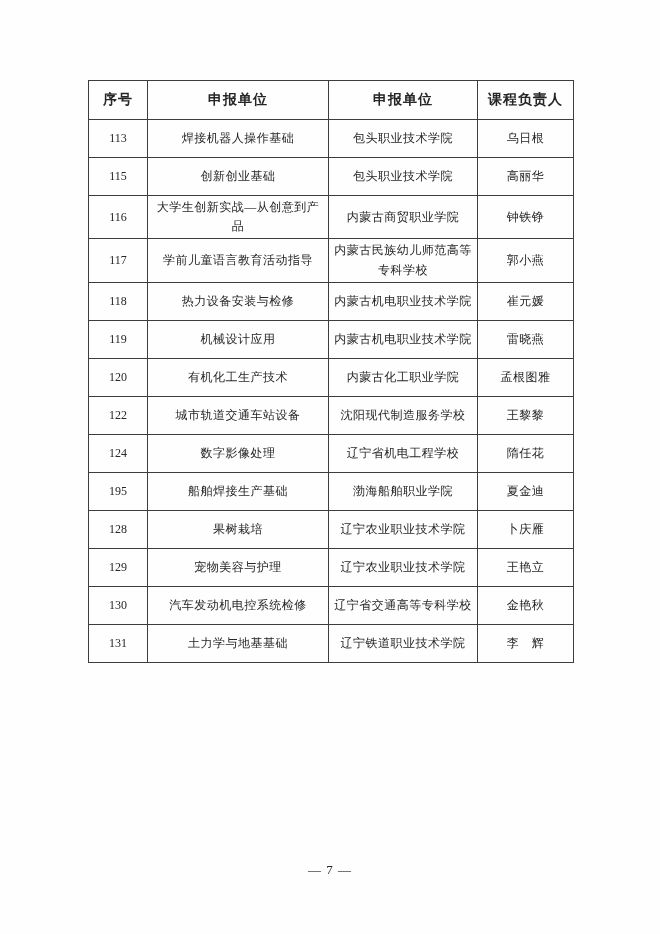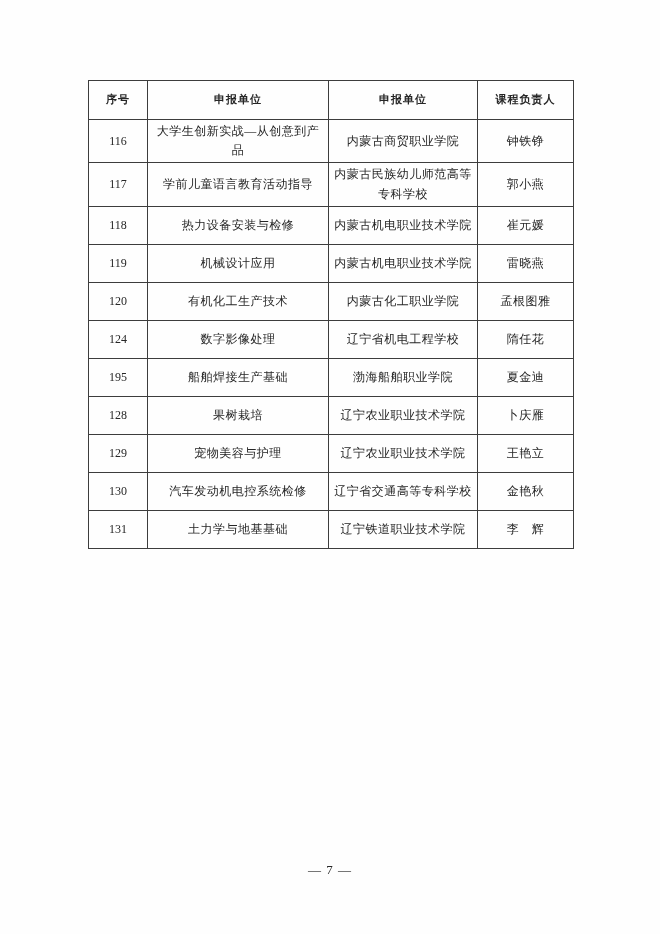--- a/index.html
+++ b/index.html
@@ -33,21 +33,21 @@
     font-size: 12px;
     line-height: 1.6;
     letter-spacing: 0.5px;
     color: #262626;
     padding: 2px 5px;
     word-break: break-all;
   }
   th {
     height: 34px;
     font-weight: bold;
-    font-size: 11px;
+    font-size: 14px;
     letter-spacing: 1px;
   }
   td { height: 33px; }
   td.cell-no { font-size: 12px; letter-spacing: 0; }
   .footer {
     position: absolute;
     top: 862px;
     left: 0;
     width: 100%;
     text-align: center;
@@ -70,22 +70,34 @@
     </colgroup>
     <thead>
       <tr>
         <th>序号</th>
         <th>申报单位</th>
         <th>申报单位</th>
         <th>课程负责人</th>
       </tr>
     </thead>
     <tbody id="table-body">
+    <tr>
+      <td class="cell-no">113</td>
+      <td class="cell-course">焊接机器人操作基础</td>
+      <td class="cell-unit">包头职业技术学院</td>
+      <td class="cell-leader">乌日根</td>
+    </tr>
 
 
+    <tr>
+      <td class="cell-no">115</td>
+      <td class="cell-course">创新创业基础</td>
+      <td class="cell-unit">包头职业技术学院</td>
+      <td class="cell-leader">高丽华</td>
+    </tr>
 
     <tr>
       <td class="cell-no">116</td>
       <td class="cell-course">大学生创新实战—从创意到产品</td>
       <td class="cell-unit">内蒙古商贸职业学院</td>
       <td class="cell-leader">钟铁铮</td>
     </tr>
 
     <tr>
       <td class="cell-no">117</td>
@@ -109,20 +121,26 @@
     </tr>
 
     <tr>
       <td class="cell-no">120</td>
       <td class="cell-course">有机化工生产技术</td>
       <td class="cell-unit">内蒙古化工职业学院</td>
       <td class="cell-leader">孟根图雅</td>
     </tr>
 
 
+    <tr>
+      <td class="cell-no">122</td>
+      <td class="cell-course">城市轨道交通车站设备</td>
+      <td class="cell-unit">沈阳现代制造服务学校</td>
+      <td class="cell-leader">王黎黎</td>
+    </tr>
 
 
     <tr>
       <td class="cell-no">124</td>
       <td class="cell-course">数字影像处理</td>
       <td class="cell-unit">辽宁省机电工程学校</td>
       <td class="cell-leader">隋任花</td>
     </tr>
 
 

